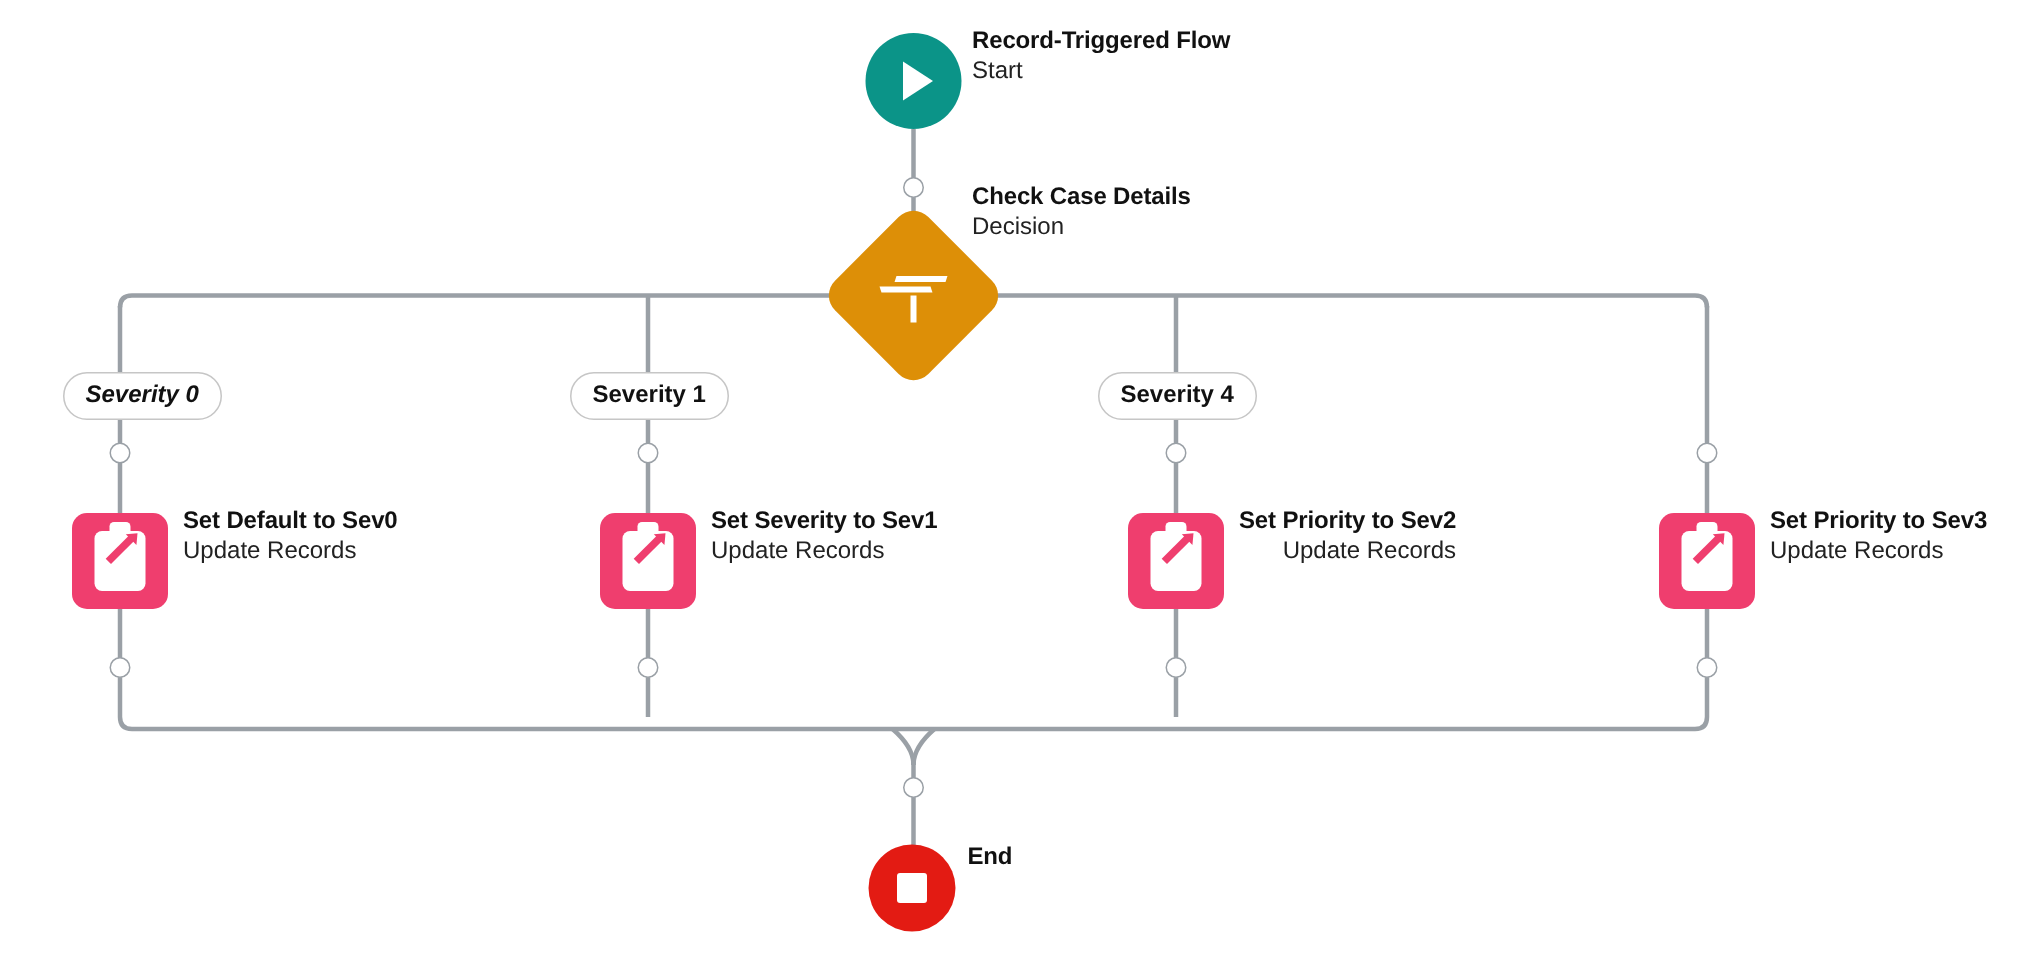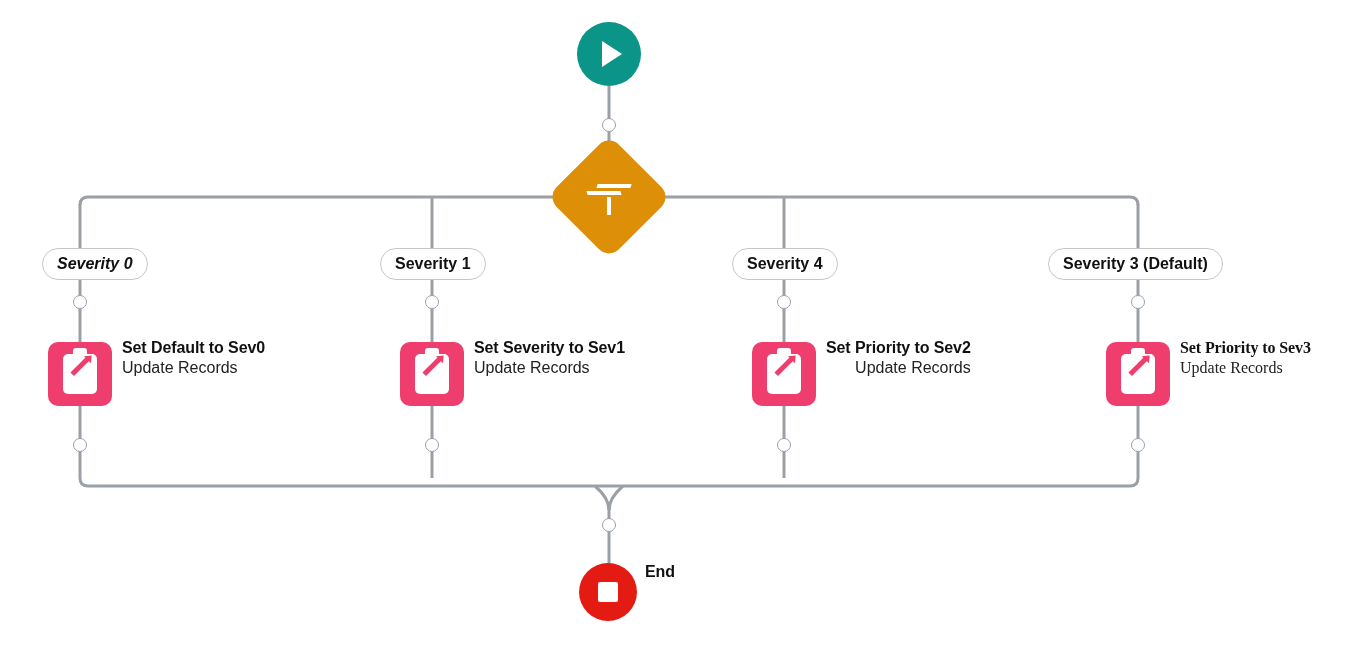--- a/index.html
+++ b/index.html
@@ -188,43 +188,50 @@
   <path d="M 595 486 Q 609 498 609 510" fill="none" stroke="#9aa0a6" stroke-width="3"></path>
   <path d="M 623 486 Q 609 498 609 510" fill="none" stroke="#9aa0a6" stroke-width="3"></path>
   <line x1="609" y1="508" x2="609" y2="565" stroke="#9aa0a6" stroke-width="3"></line>
 </svg>
 
 <div class="start-node">
   <div class="start-circle">
     <div class="play-tri"></div>
   </div>
 </div>
+<div class="node-label" style="left:648px; top:18px;">
+  <div class="t1">Record-Triggered Flow</div>
+  <div class="t2">Start</div>
+</div>
 
 <div class="add-dot" style="left:602px; top:118px;"></div>
 
 <div class="decision-node">
   <div class="diamond">
     <div class="diamond-inner">
       <div class="drow">
         <div class="dbar" style="width:34px;transform:translate(5px,3px) skewX(-18deg)"></div>
       </div>
       <div class="drow">
         <div class="dbar" style="width:34px;transform:translate(-5px,3px) skewX(18deg)"></div>
       </div>
       <div class="drow">
             <div class="dpost"></div>
           </div>
     </div>
   </div>
 </div>
+<div class="node-label" style="left:648px; top:122px;">
+  <div class="t1">Check Case Details</div>
+  <div class="t2">Decision</div>
+</div>
 
 <div class="pill" style="left:42px;  top:248px;font-style:italic;">Severity 0</div>
 <div class="pill" style="left:380px; top:248px;">Severity 1</div>
 <div class="pill" style="left:732px; top:248px;">Severity 4</div>
-<div class="pill" style="left:1048px;top:248px;">Severity 3 (Default)</div>
 
 <div class="add-dot" style="left:73px;   top:295px;"></div>
 <div class="add-dot" style="left:425px;  top:295px;"></div>
 <div class="add-dot" style="left:777px;  top:295px;"></div>
 <div class="add-dot" style="left:1131px; top:295px;"></div>
 
 <div class="update-node" style="left:48px; top:342px;">
   <div class="pink-sq">
     <div class="clip-ico">
           <div class="pencil"></div>
@@ -260,21 +267,21 @@
   <div class="t2">Update Records</div>
 </div>
 
 <div class="update-node" style="left:1106px; top:342px;">
   <div class="pink-sq">
     <div class="clip-ico">
           <div class="pencil"></div>
         </div>
   </div>
 </div>
-<div class="node-label" style="left:1180px; top:338px;font-family:Liberation Serif, serif;">
+<div class="node-label" style="left:1180px; top:338px;">
   <div class="t1">Set Priority to Sev3</div>
   <div class="t2">Update Records</div>
 </div>
 
 <div class="add-dot" style="left:73px;   top:438px;"></div>
 <div class="add-dot" style="left:425px;  top:438px;"></div>
 <div class="add-dot" style="left:777px;  top:438px;"></div>
 <div class="add-dot" style="left:1131px; top:438px;"></div>
 
 <div class="add-dot" style="left:602px; top:518px;"></div>

